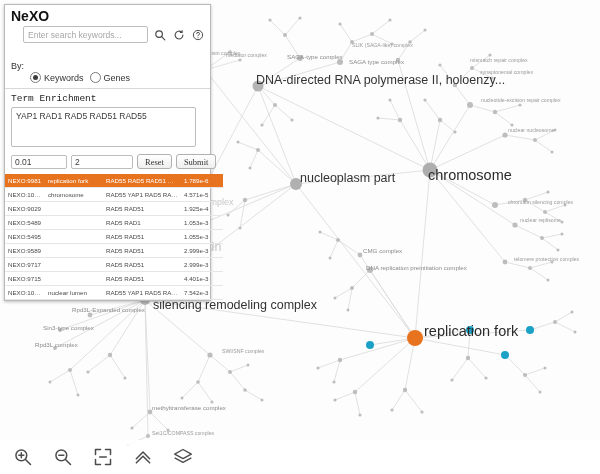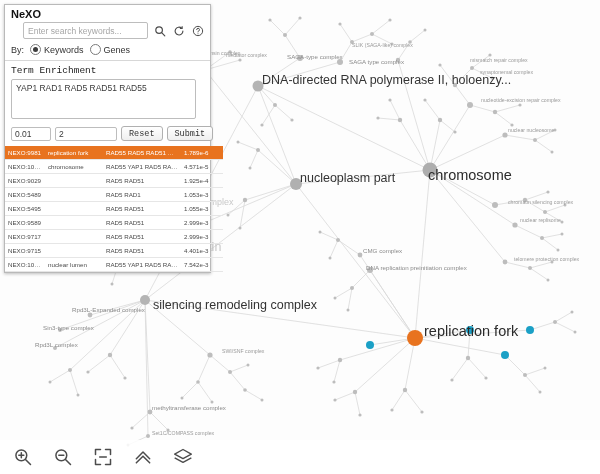--- a/index.html
+++ b/index.html
@@ -47,21 +47,21 @@
     left: 4px; top: 4px;
     width: 205px;
     background: #ffffff;
     border: 1px solid #b9b9b9;
     box-shadow: 0 1px 3px rgba(0,0,0,0.25);
     font-size: 10px;
     color: #222;
   }
   #panel-title {
     padding: 3px 16px 2px 6px;
-    font-size: 11px;
+    font-size: 14px;
     font-weight: bold;
     color: #111;
   }
   .search-row {
     display: flex;
     align-items: center;
     padding: 0 5px 4px 18px;
     gap: 4px;
   }
   #search-input {
@@ -88,21 +88,21 @@
   .icon-btn svg { display: block; }
 
   .by-row {
     display: flex;
     align-items: center;
     gap: 6px;
     padding: 1px 6px 5px 6px;
     font-size: 9px;
     color: #333;
   }
-  .radio-item { display: flex; align-items: center; gap: 3px; }
+  .radio-item { display: flex; align-items: center; gap: 3px; margin-top: 24px; }
   .radio {
     width: 9px; height: 9px;
     border-radius: 50%;
     border: 1px solid #7a7a7a;
     background: #fff;
     position: relative;
     display: inline-block;
   }
   .radio.checked::after {
     content: "";
@@ -145,32 +145,32 @@
   .param-input {
     height: 14px;
     border: 1px solid #bdbdbd;
     border-radius: 2px;
     font-size: 8.5px;
     padding: 0 3px;
     color: #3a3a3a;
     box-sizing: border-box;
     font-family: "Liberation Sans", sans-serif;
   }
-  #pvalue-input { width: 40px; }
+  #pvalue-input { width: 56px; }
   #count-input { width: 62px; }
   .btn {
     height: 15px;
     padding: 0 7px;
     font-size: 8.5px;
     border: 1px solid #b0b0b0;
     border-radius: 3px;
     background: linear-gradient(#ffffff, #efefef);
     color: #333;
     cursor: pointer;
-    font-family: Liberation Mono, monospace;
+    font-family: Liberation Serif, serif;
   }
   
   #results-table {
     width: 100%;
     border-collapse: collapse;
     font-size: 6.2px;
     color: #4a4a4a;
     table-layout: fixed;
   }
   #results-table td {
@@ -503,21 +503,21 @@
       <circle cx="505" cy="355" r="4" fill="#1ba0c6"></circle>
       <circle cx="530" cy="330" r="4" fill="#1ba0c6"></circle>
     </g>
   </svg>
 
   <div>
     <div class="graph-label lbl-xl" style="left:428px; top:167px;">chromosome</div>
     <div class="graph-label lbl-xl" style="left:424px; top:323px;">replication fork</div>
     <div class="graph-label lbl-lg" style="left:300px; top:171px;">nucleoplasm part</div>
     <div class="graph-label lbl-lg" style="left:153px; top:298px;">silencing remodeling complex</div>
-    <div class="graph-label lbl-lg" style="left:262px; top:73px;">DNA-directed RNA polymerase II, holoenzy...</div>
+    <div class="graph-label lbl-lg" style="left:256px; top:73px;">DNA-directed RNA polymerase II, holoenzy...</div>
     <div class="graph-label lbl-lg lbl-faint" style="left:122px; top:240px;">nuclear chromatin</div>
     <div class="graph-label lbl-md lbl-faint" style="left:64px; top:197px;">H4/H2A histone acetyltransferase complex</div>
 
     <div class="graph-label lbl-sm" style="left:287px; top:53px;">SAGA-type complex</div>
     <div class="graph-label lbl-sm" style="left:349px; top:58px;">SAGA type complex</div>
     <div class="graph-label lbl-sm" style="left:72px; top:306px;">Rpd3L-Expanded complex</div>
     <div class="graph-label lbl-sm" style="left:43px; top:324px;">Sin3-type complex</div>
     <div class="graph-label lbl-sm" style="left:35px; top:341px;">Rpd3L complex</div>
     <div class="graph-label lbl-sm" style="left:152px; top:404px;">methyltransferase complex</div>
     <div class="graph-label lbl-xs" style="left:222px; top:348px;">SWI/SNF complex</div>

